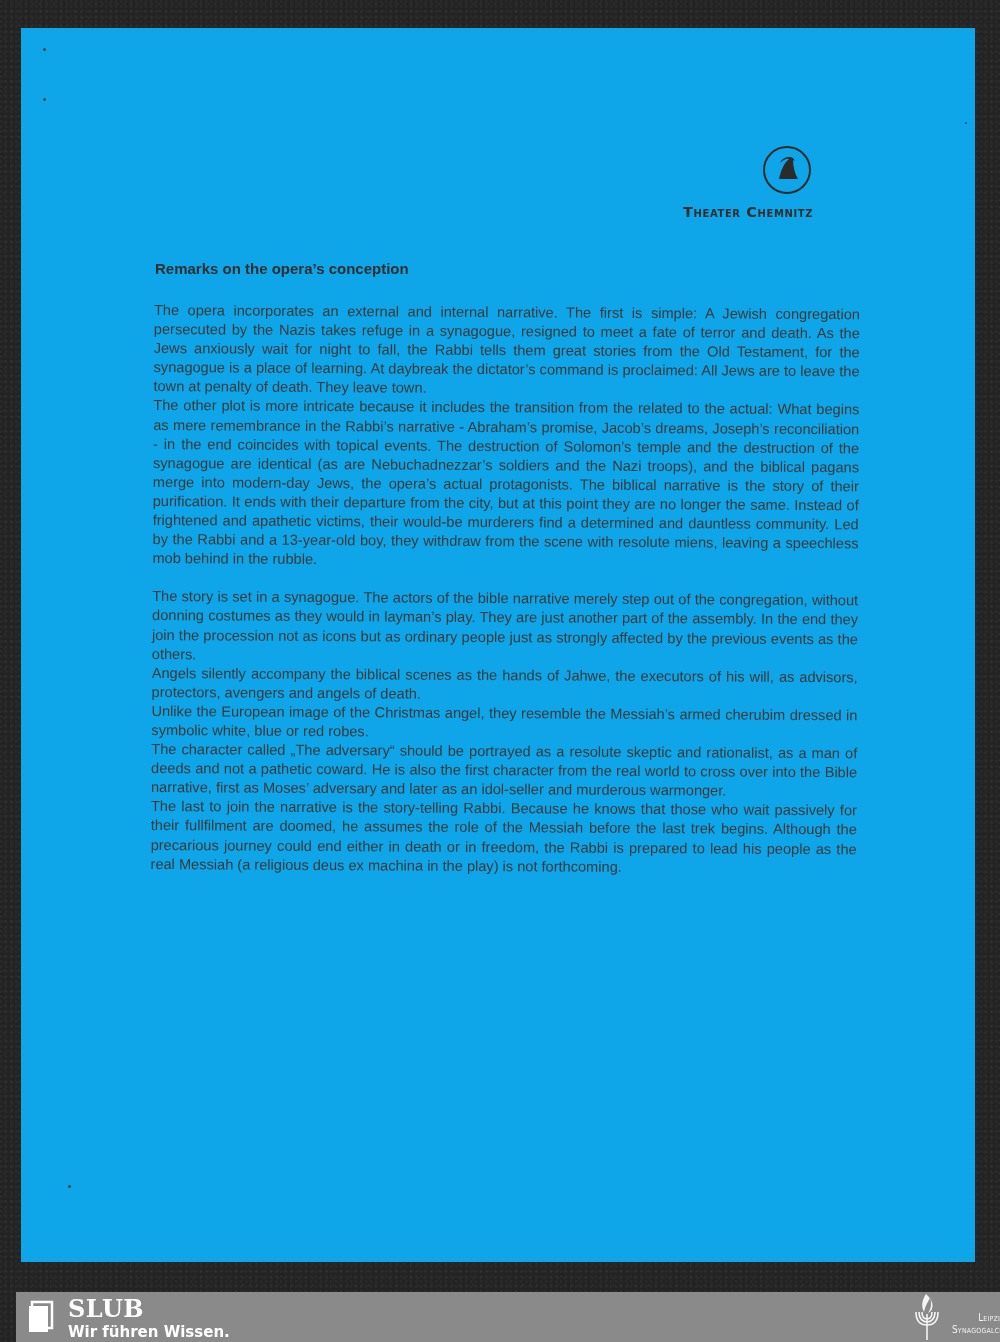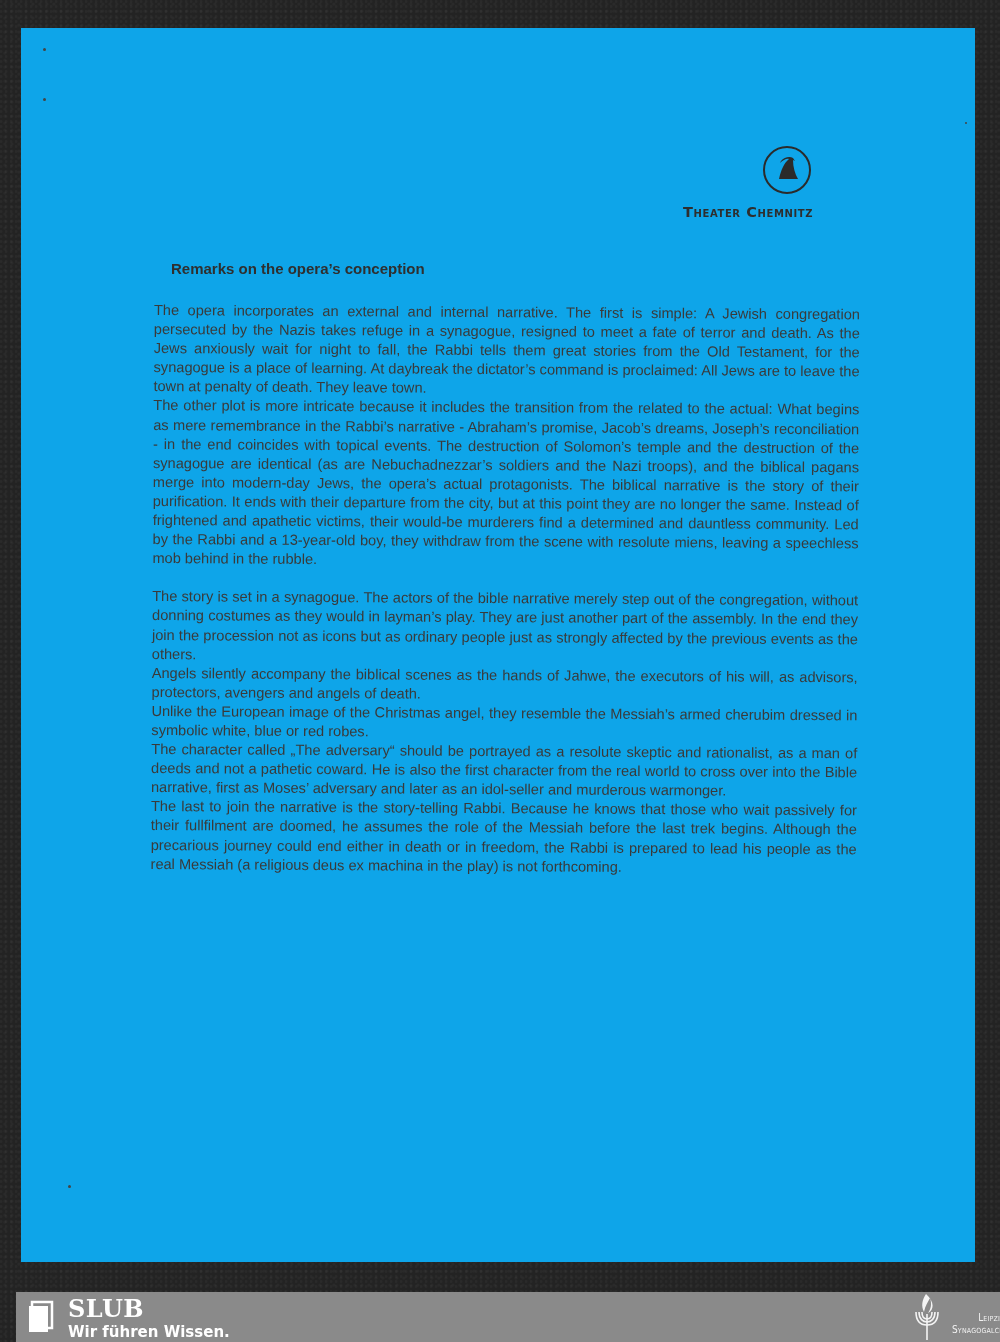--- a/index.html
+++ b/index.html
@@ -20,21 +20,21 @@
     position: absolute; left: 742px; top: 118px; width: 48px; height: 48px;
     border: 2px solid #2b2b2b; border-radius: 50%; box-sizing: border-box;
   }
   .logo svg { position: absolute; left: 0; top: 0; }
   .brand {
     position: absolute; left: 662px; top: 176px; width: 172px;
     font-family: "DejaVu Sans", sans-serif; font-weight: bold; color: #2e2e2e;
     font-size: 14.5px; letter-spacing: 0.6px; font-variant: small-caps; white-space: nowrap;
   }
   .heading {
-    position: absolute; left: 150px; top: 232px;
+    position: absolute; left: 134px; top: 232px;
     font-family: "Liberation Sans", sans-serif; font-weight: bold; font-size: 15px; color: #2f2f2f;
   }
   .body-text {
     position: absolute; left: 133px; top: 273px; width: 706px;
     font-family: "Liberation Sans", sans-serif; font-size: 14.6px; line-height: 19.1px;
     color: #3a3a3a; text-align: justify;
     transform: rotate(0.35deg); transform-origin: 0 0;
   }
   .body-text p { margin: 0; }
   .body-text p.gap { margin-top: 19px; }

